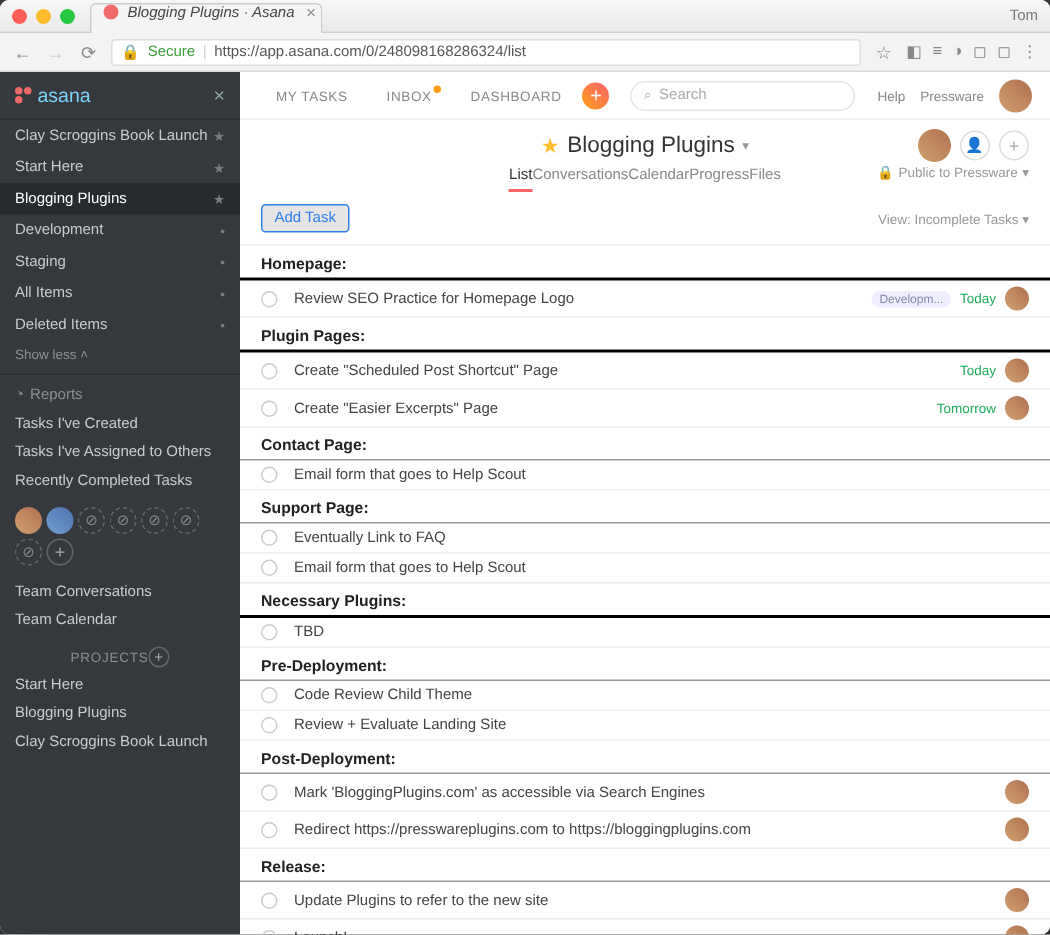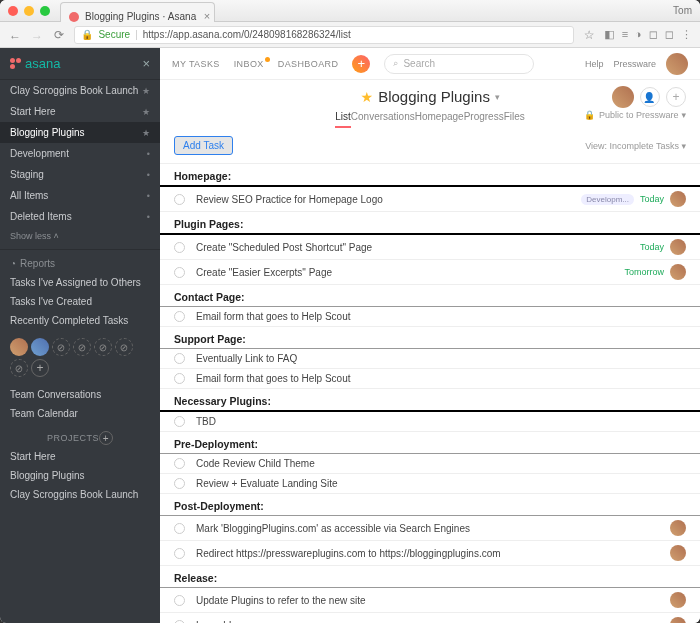--- a/index.html
+++ b/index.html
@@ -3,54 +3,54 @@
 <meta charset="utf-8">
 <style>
   *{box-sizing:border-box;margin:0;padding:0;font-family:-apple-system,BlinkMacSystemFont,"Segoe UI",Helvetica,Arial,sans-serif;}
   body{background:#3a3a3a;display:flex;justify-content:center;align-items:flex-start;}
   .mac{width:700px;height:623px;background:#fff;border-radius:6px;box-shadow:0 20px 40px rgba(0,0,0,.4);overflow:hidden;display:flex;flex-direction:column;font-size:11px;color:#333;}
   
   .titlebar{height:22px;background:linear-gradient(#f7f7f7,#e9e9e9);border-bottom:1px solid #ccc;display:flex;align-items:center;padding:0 8px;}
   .dots{display:flex;gap:6px;margin-right:10px;}
   .dot{width:10px;height:10px;border-radius:50%;}
   .dot.r{background:#ff5f57;} .dot.y{background:#ffbd2e;} .dot.g{background:#28c940;}
-  .tab{display:flex;align-items:flex-end;gap:6px;background:#f4f4f4;border:1px solid #ccc;border-bottom:none;border-radius:4px 4px 0 0;height:20px;padding:0 18px 0 8px;margin-top:2px;font-size:10px;color:#444;position:relative;}
+  .tab{display:flex;align-items:flex-start;gap:6px;background:#f4f4f4;border:1px solid #ccc;border-bottom:none;border-radius:4px 4px 0 0;height:20px;padding:0 18px 0 8px;margin-top:2px;font-size:10px;color:#444;position:relative;font-style:italic;}
   .tab .close{position:absolute;right:4px;color:#888;font-size:11px;}
   .favicon{width:10px;height:10px;border-radius:50%;background:#f06a6a;}
   .user-tab{margin-left:auto;color:#777;font-size:10px;}
   
   .urlbar{height:26px;background:#f3f3f3;border-bottom:1px solid #d7d7d7;display:flex;align-items:center;padding:0 8px;gap:8px;}
   .nav-ico{color:#888;font-size:12px;width:14px;text-align:center;}
   .url{flex:1;display:flex;align-items:center;gap:5px;background:#fff;border:1px solid #ddd;border-radius:3px;height:18px;padding:0 6px;font-size:10px;color:#555;}
   .secure{color:#3b9e3b;font-size:10px;}
   .ext{display:flex;gap:7px;color:#888;font-size:11px;}
   
   .app{flex:1;display:flex;overflow:hidden;}
   
   .side{width:160px;background:#35393e;color:#c9cbce;display:flex;flex-direction:column;font-size:10px;overflow:hidden;}
   .side-top{display:flex;align-items:center;padding:8px 10px;border-bottom:1px solid #2b2e32;}
-  .logo{display:flex;align-items:center;gap:4px;color:#14b8a6;font-size:13px;font-weight:500;}
+  .logo{display:flex;align-items:center;gap:4px;color:#7dd3fc;font-size:13px;font-weight:500;}
   .logo-dots{display:grid;grid-template-columns:repeat(2,5px);gap:1px;}
   .logo-dots span{width:5px;height:5px;border-radius:50%;background:#f06a6a;}
   .side-top .x{margin-left:auto;color:#9aa;font-size:13px;}
   .fav-item{display:flex;align-items:center;justify-content:space-between;padding:5px 10px;font-size:10px;color:#c9cbce;}
   .fav-item.active{background:#272a2e;color:#fff;}
   .star{color:#7a7e83;font-size:9px;}
   .show-less{padding:4px 10px;color:#8b8f93;font-size:9px;}
   .sec-h{padding:8px 10px 4px;color:#8b8f93;font-size:10px;border-top:1px solid #2b2e32;margin-top:4px;display:flex;align-items:center;gap:4px;}
   .link-item{padding:4px 10px;font-size:10px;color:#c9cbce;}
   .avatars{display:flex;align-items:center;gap:3px;padding:8px 10px;flex-wrap:wrap;}
   .av{width:18px;height:18px;border-radius:50%;border:1px dashed #666;display:flex;align-items:center;justify-content:center;color:#888;font-size:10px;}
   .av.img{border:none;background:linear-gradient(45deg,#d0a070,#b07050);}
   .plus{width:18px;height:18px;border-radius:50%;border:1px solid #666;display:flex;align-items:center;justify-content:center;color:#aaa;font-size:12px;}
   .proj-h{display:flex;align-items:center;justify-content:center;padding:8px 22px 2px;color:#8b8f93;font-size:9px;letter-spacing:.5px;}
   
   .main{flex:1;display:flex;flex-direction:column;background:#fff;overflow:hidden;}
   .topbar{height:32px;border-bottom:1px solid #eee;display:flex;align-items:center;padding:0 12px;gap:14px;font-size:9px;color:#888;}
-  .topbar .tn{letter-spacing:.4px;}
+  .topbar .tn{letter-spacing:.4px;margin-left:12px;}
   .dotbadge{position:relative;}
   .dotbadge::after{content:'';position:absolute;top:-2px;right:-6px;width:5px;height:5px;border-radius:50%;background:#ff9e16;}
   .addbtn{width:18px;height:18px;border-radius:50%;background:linear-gradient(45deg,#ff9e16,#fc636b);color:#fff;display:flex;align-items:center;justify-content:center;font-size:13px;}
   .search{flex:0 0 150px;display:flex;align-items:center;gap:5px;border:1px solid #e4e4e4;border-radius:11px;height:20px;padding:0 8px;color:#aaa;}
   .topbar .right{margin-left:auto;display:flex;align-items:center;gap:10px;}
   .avimg{width:22px;height:22px;border-radius:50%;background:linear-gradient(45deg,#d0a070,#b07050);}
   .proj-head{padding:8px 14px 0;display:flex;flex-direction:column;align-items:center;position:relative;}
   .proj-title{display:flex;align-items:center;gap:5px;font-size:15px;font-weight:500;color:#333;}
   .proj-title .ystar{color:#ffbd2e;font-size:14px;}
   .proj-title .chev{color:#999;font-size:9px;}
@@ -156,22 +156,22 @@
             <span class="star">•</span>
           </div>
           <div class="fav-item">
             <span>Deleted Items</span>
             <span class="star">•</span>
           </div>
         </div>
       <div class="show-less"><span>Show less</span> ˄</div>
       <div class="sec-h">◔ <span>Reports</span></div>
       <div id="reports-list">
+          <div class="link-item">Tasks I've Created</div>
           <div class="link-item">Tasks I've Assigned to Others</div>
-          <div class="link-item">Tasks I've Created</div>
           <div class="link-item">Recently Completed Tasks</div>
         </div>
       <div class="avatars">
         <div class="av img"></div>
         <div class="av img" style="background:linear-gradient(45deg,#70a0d0,#5070b0)"></div>
         <div class="av">⊘</div>
         <div class="av">⊘</div>
         <div class="av">⊘</div>
         <div class="av">⊘</div>
         <div class="av">⊘</div>
@@ -218,21 +218,21 @@
         <div class="proj-right">
           <div class="avimg" style="width:22px;height:22px"></div>
           <div class="circle">
               <span style="font-size:10px">👤</span>
             </div>
           <div class="circle">+</div>
         </div>
         <div class="tabs" id="proj-tabs">
             <span class="t active">List</span>
             <span class="t">Conversations</span>
-            <span class="t">Homepage</span>
+            <span class="t">Calendar</span>
             <span class="t">Progress</span>
             <span class="t">Files</span>
           </div>
         <div class="proj-meta">
           <span>🔒</span>
           <span>Public to Pressware</span> ▾
         </div>
       </div>
 
       <div class="toolbar">

